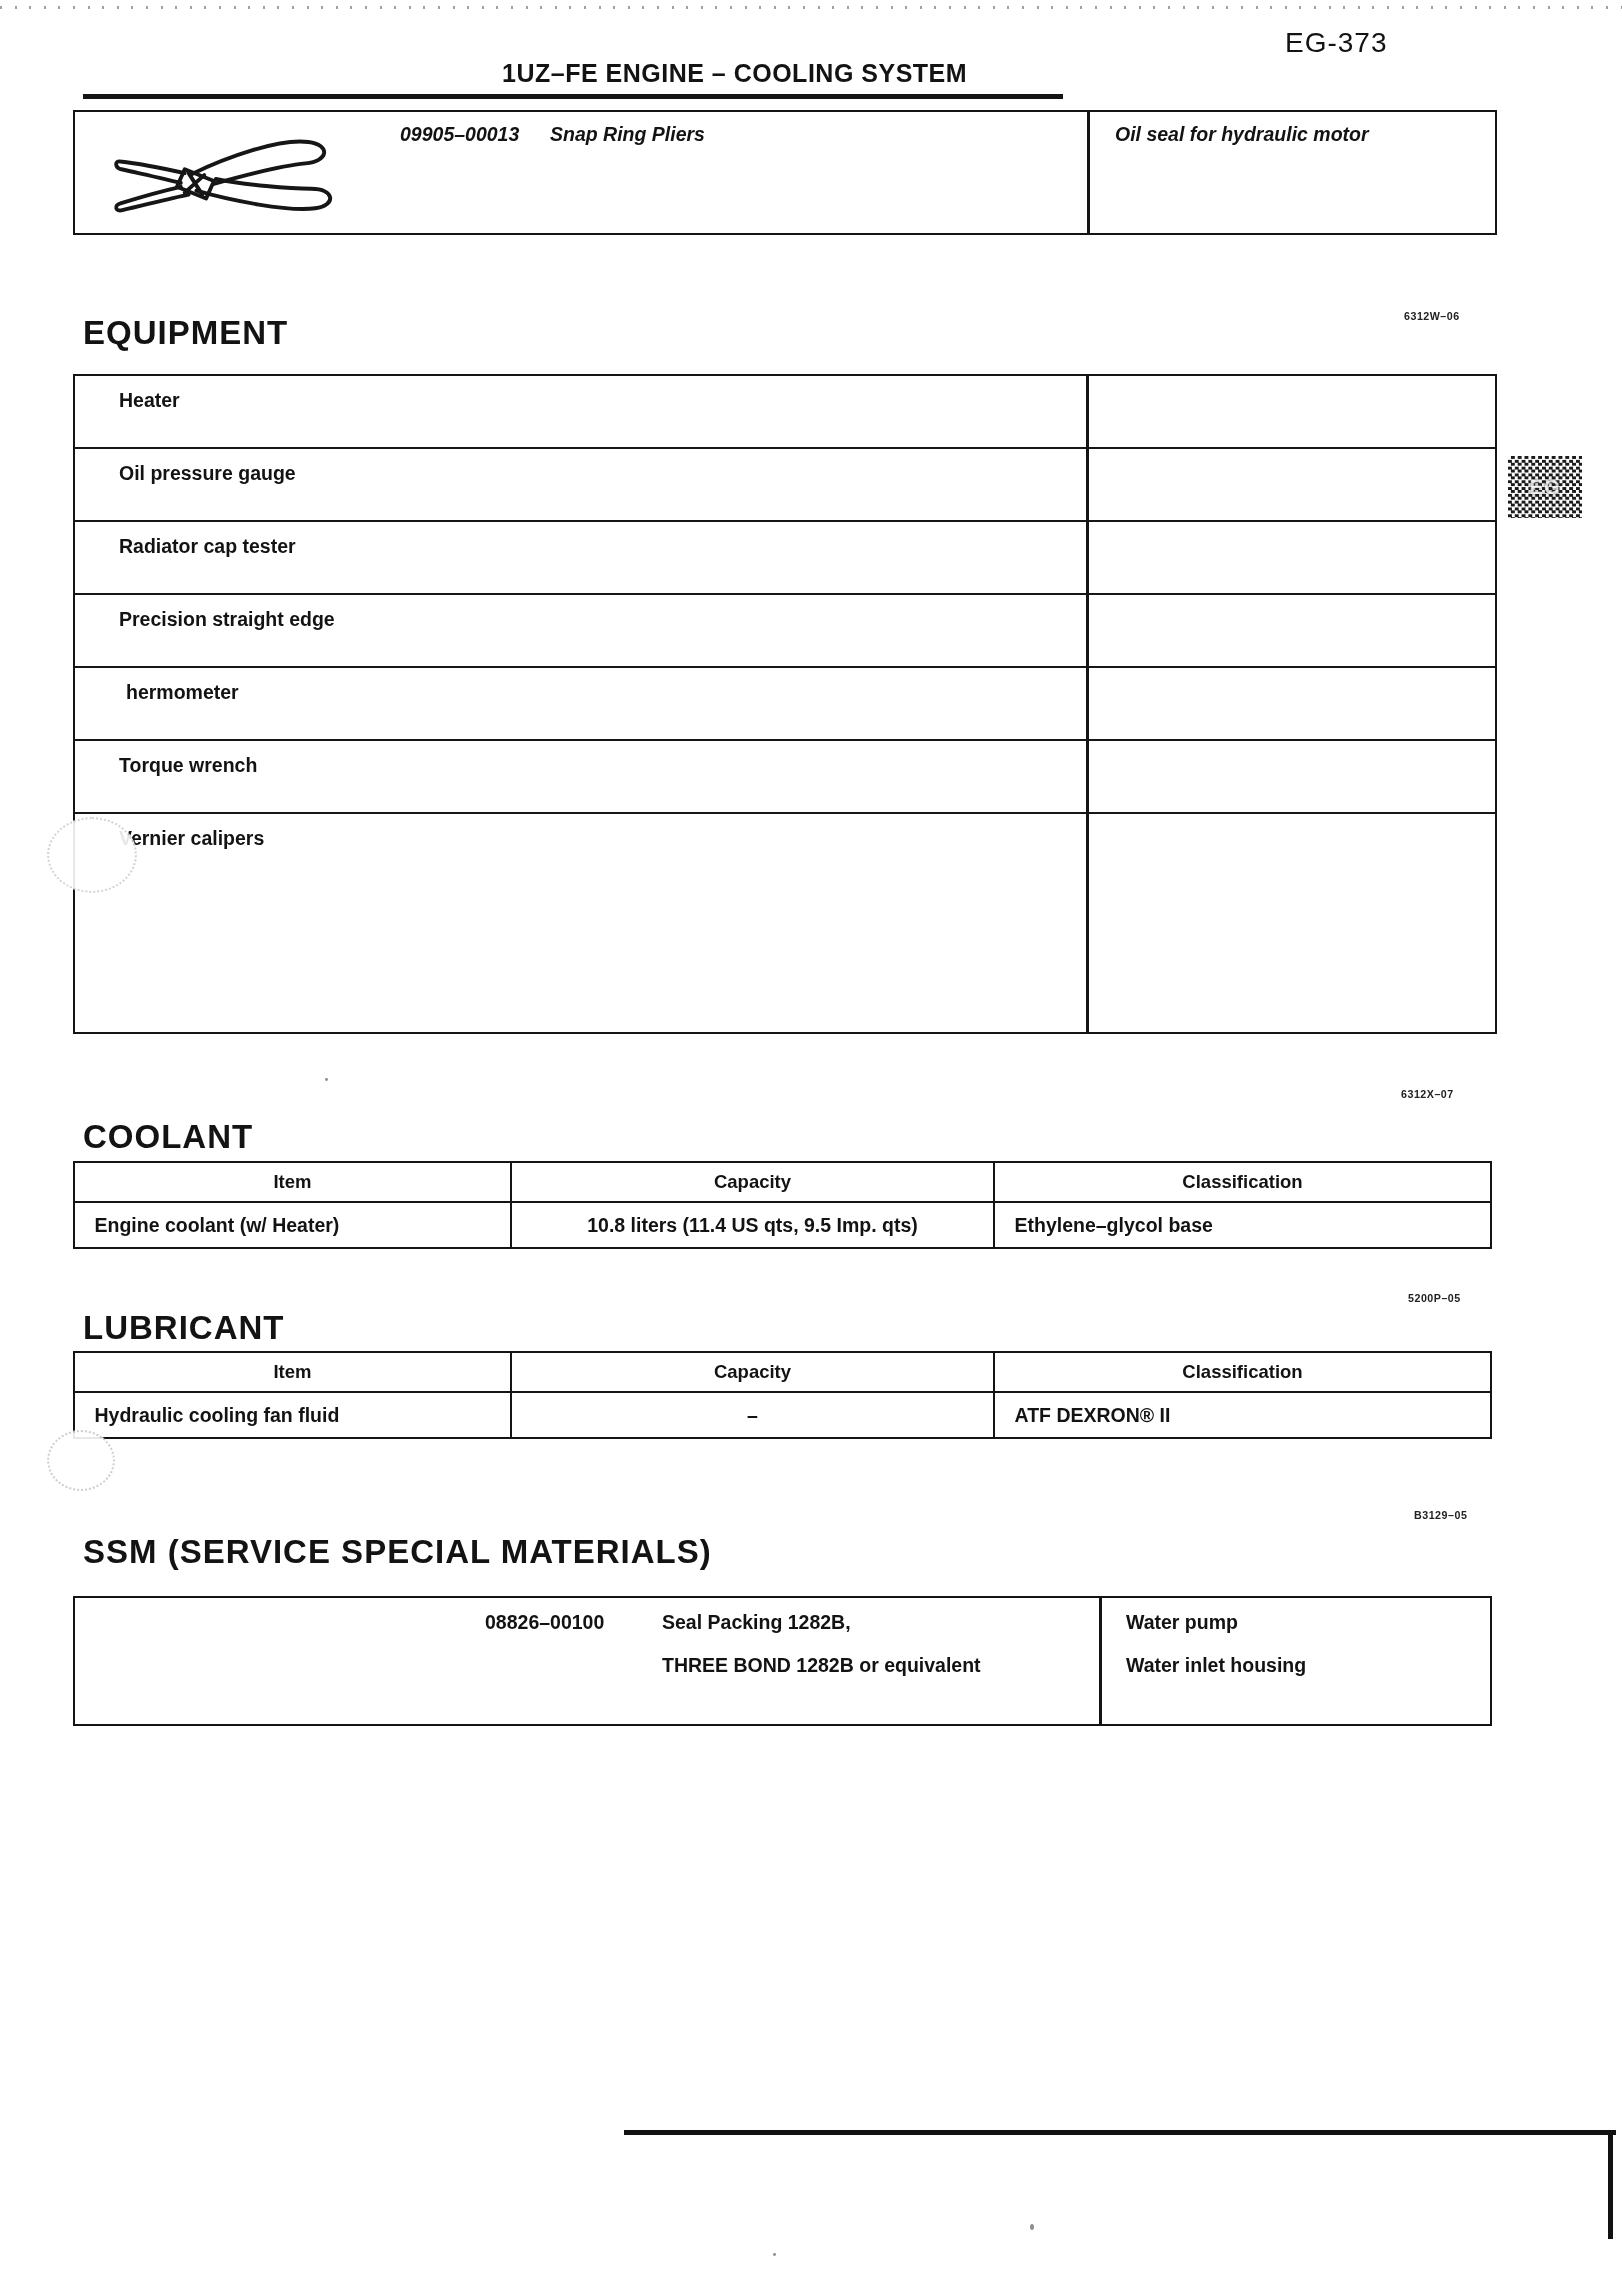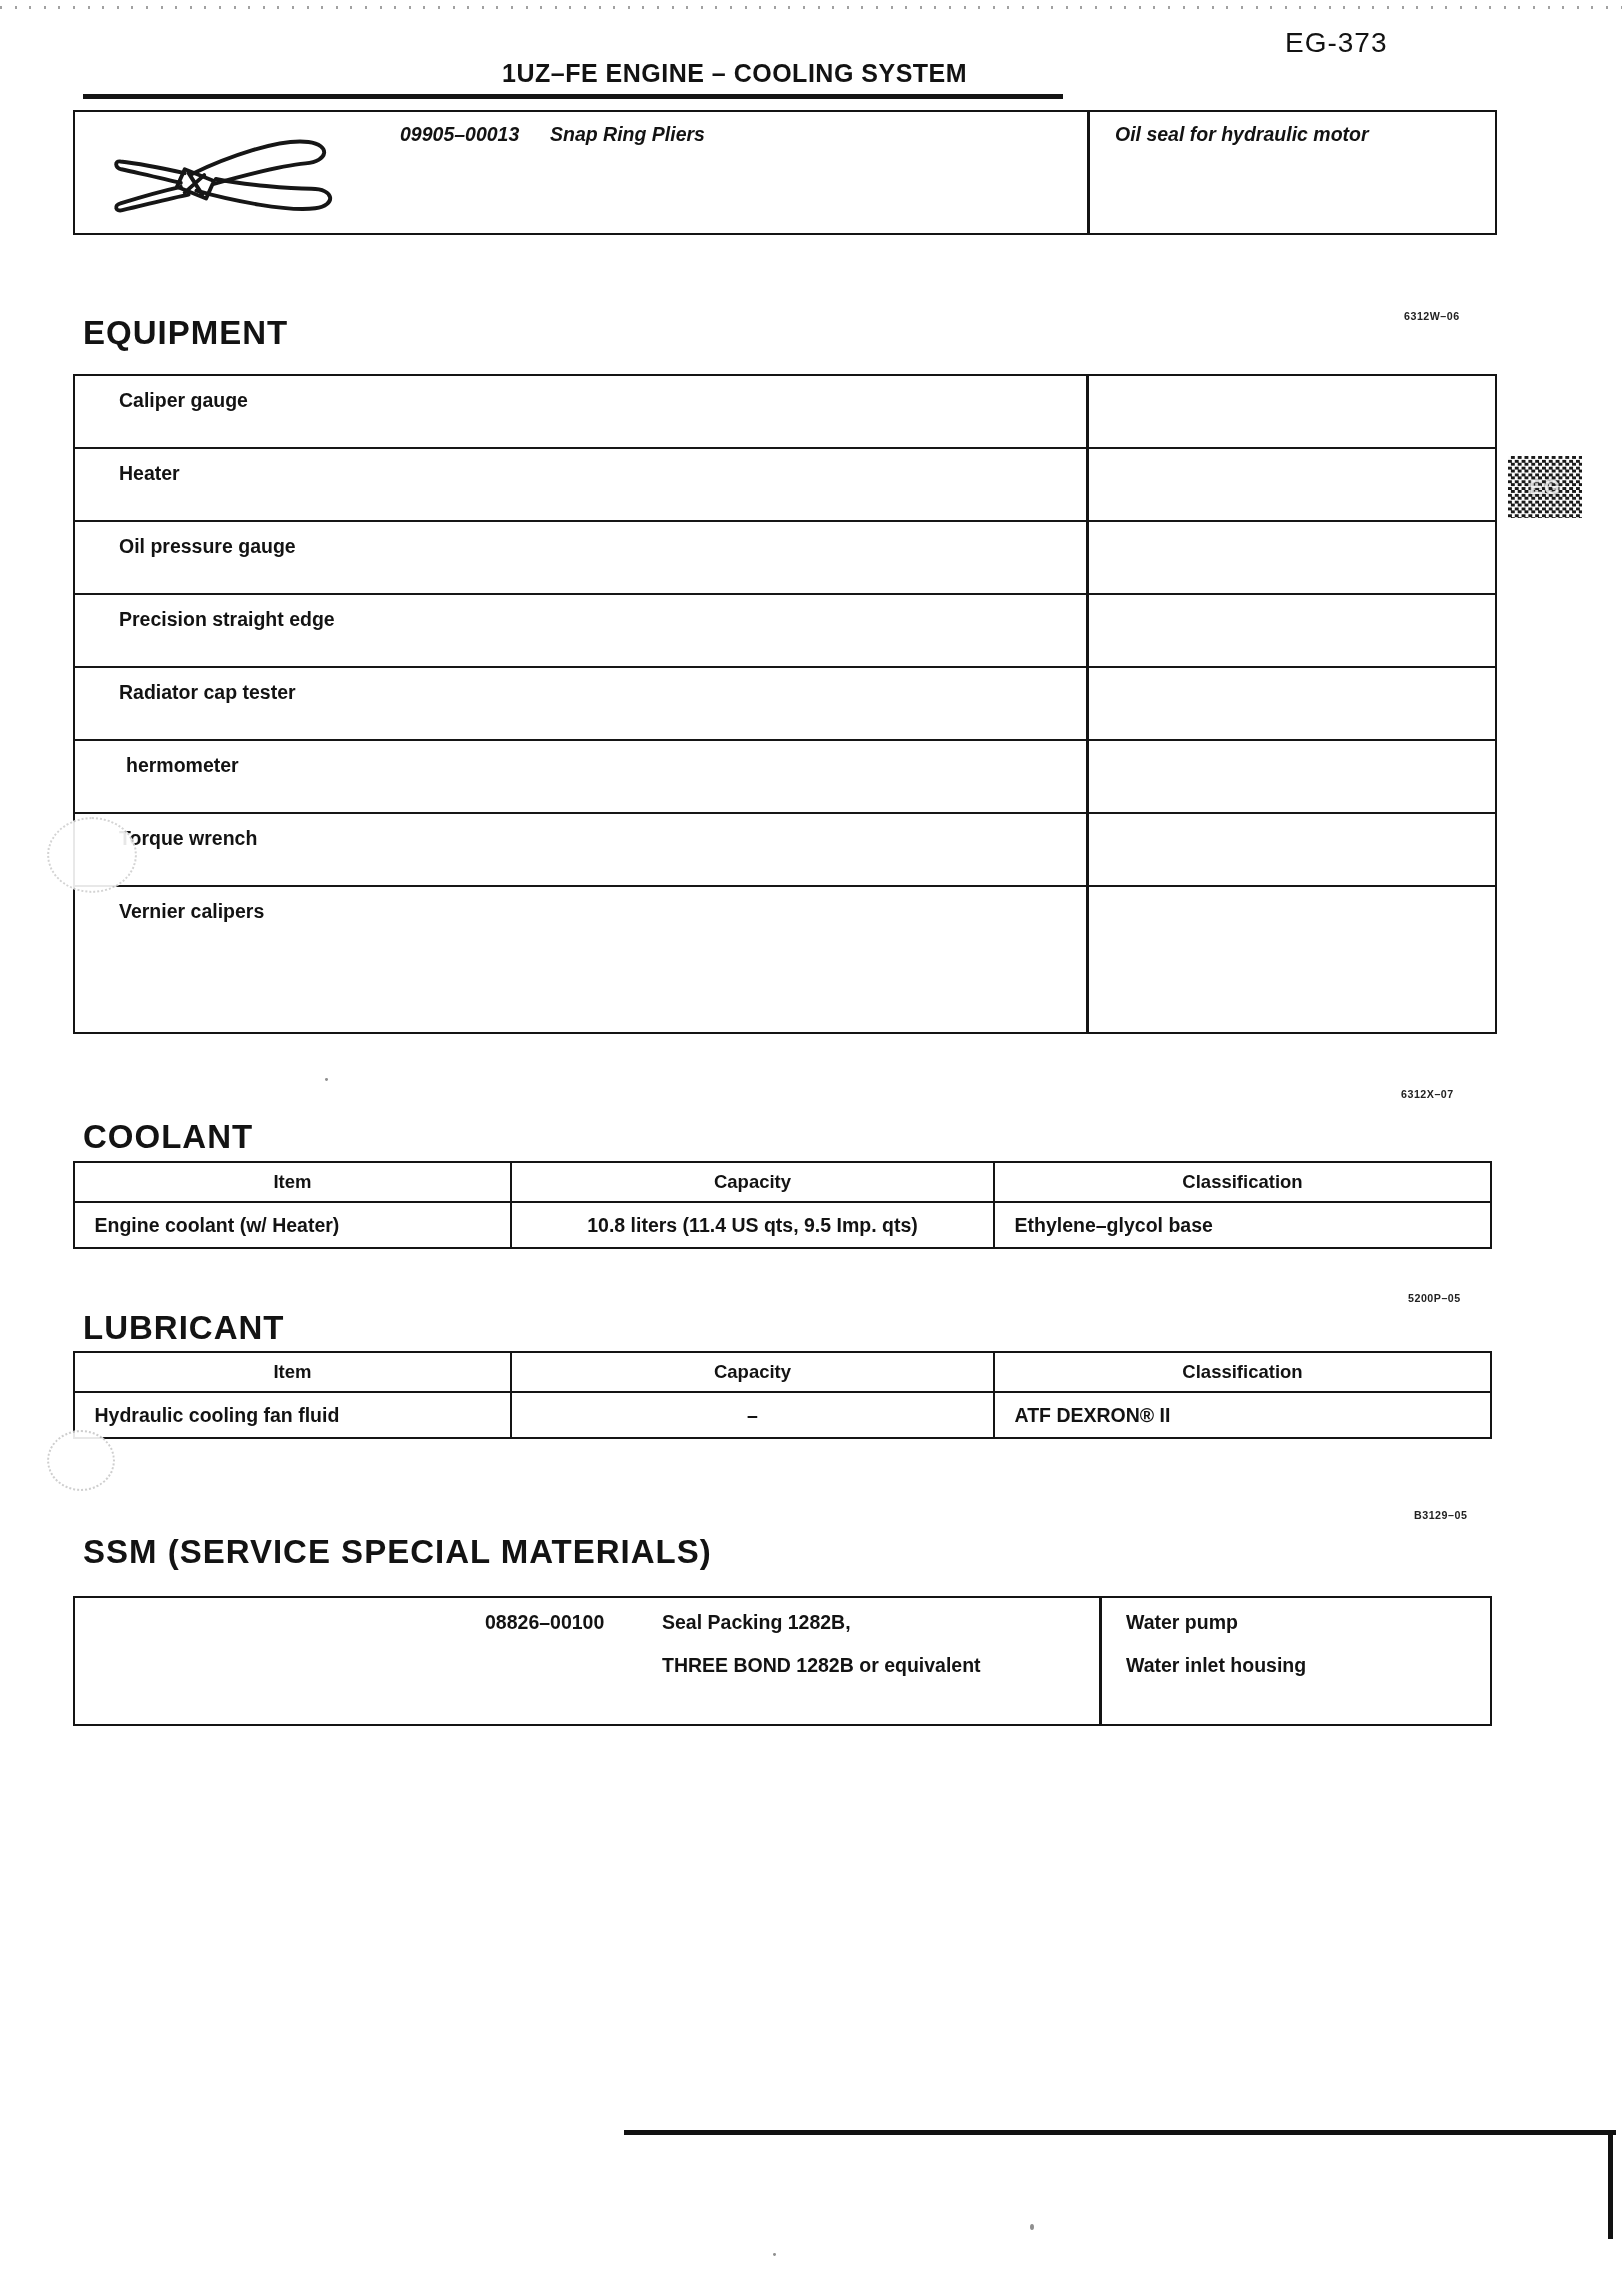--- a/index.html
+++ b/index.html
@@ -113,33 +113,30 @@
       </g>
     </svg>
   </div>
 
   <div class="abs sec-head" style="left:83px;top:314px">EQUIPMENT</div>
   <div class="abs sec-code" style="left:1404px;top:310px">6312W–06</div>
 
   <div class="abs tbl" style="left:73px;top:374px;width:1424px;height:660px;">
     <div class="vline" style="left:1011px;z-index:2"></div>
     <div class="eq-row">
-      <span class="eq-label">Caliper gauge</span>
-    </div>
-    <div class="eq-row">
       <span class="eq-label">Heater</span>
     </div>
     <div class="eq-row">
       <span class="eq-label">Oil pressure gauge</span>
     </div>
     <div class="eq-row">
-      <span class="eq-label">Precision straight edge</span>
+      <span class="eq-label">Radiator cap tester</span>
     </div>
     <div class="eq-row">
-      <span class="eq-label">Radiator cap tester</span>
+      <span class="eq-label">Precision straight edge</span>
     </div>
     <div class="eq-row">
       <span class="eq-label" style="left:51px">hermometer</span>
     </div>
     <div class="eq-row">
       <span class="eq-label">Torque wrench</span>
     </div>
     <div class="eq-row">
       <span class="eq-label">Vernier calipers</span>
     </div>

